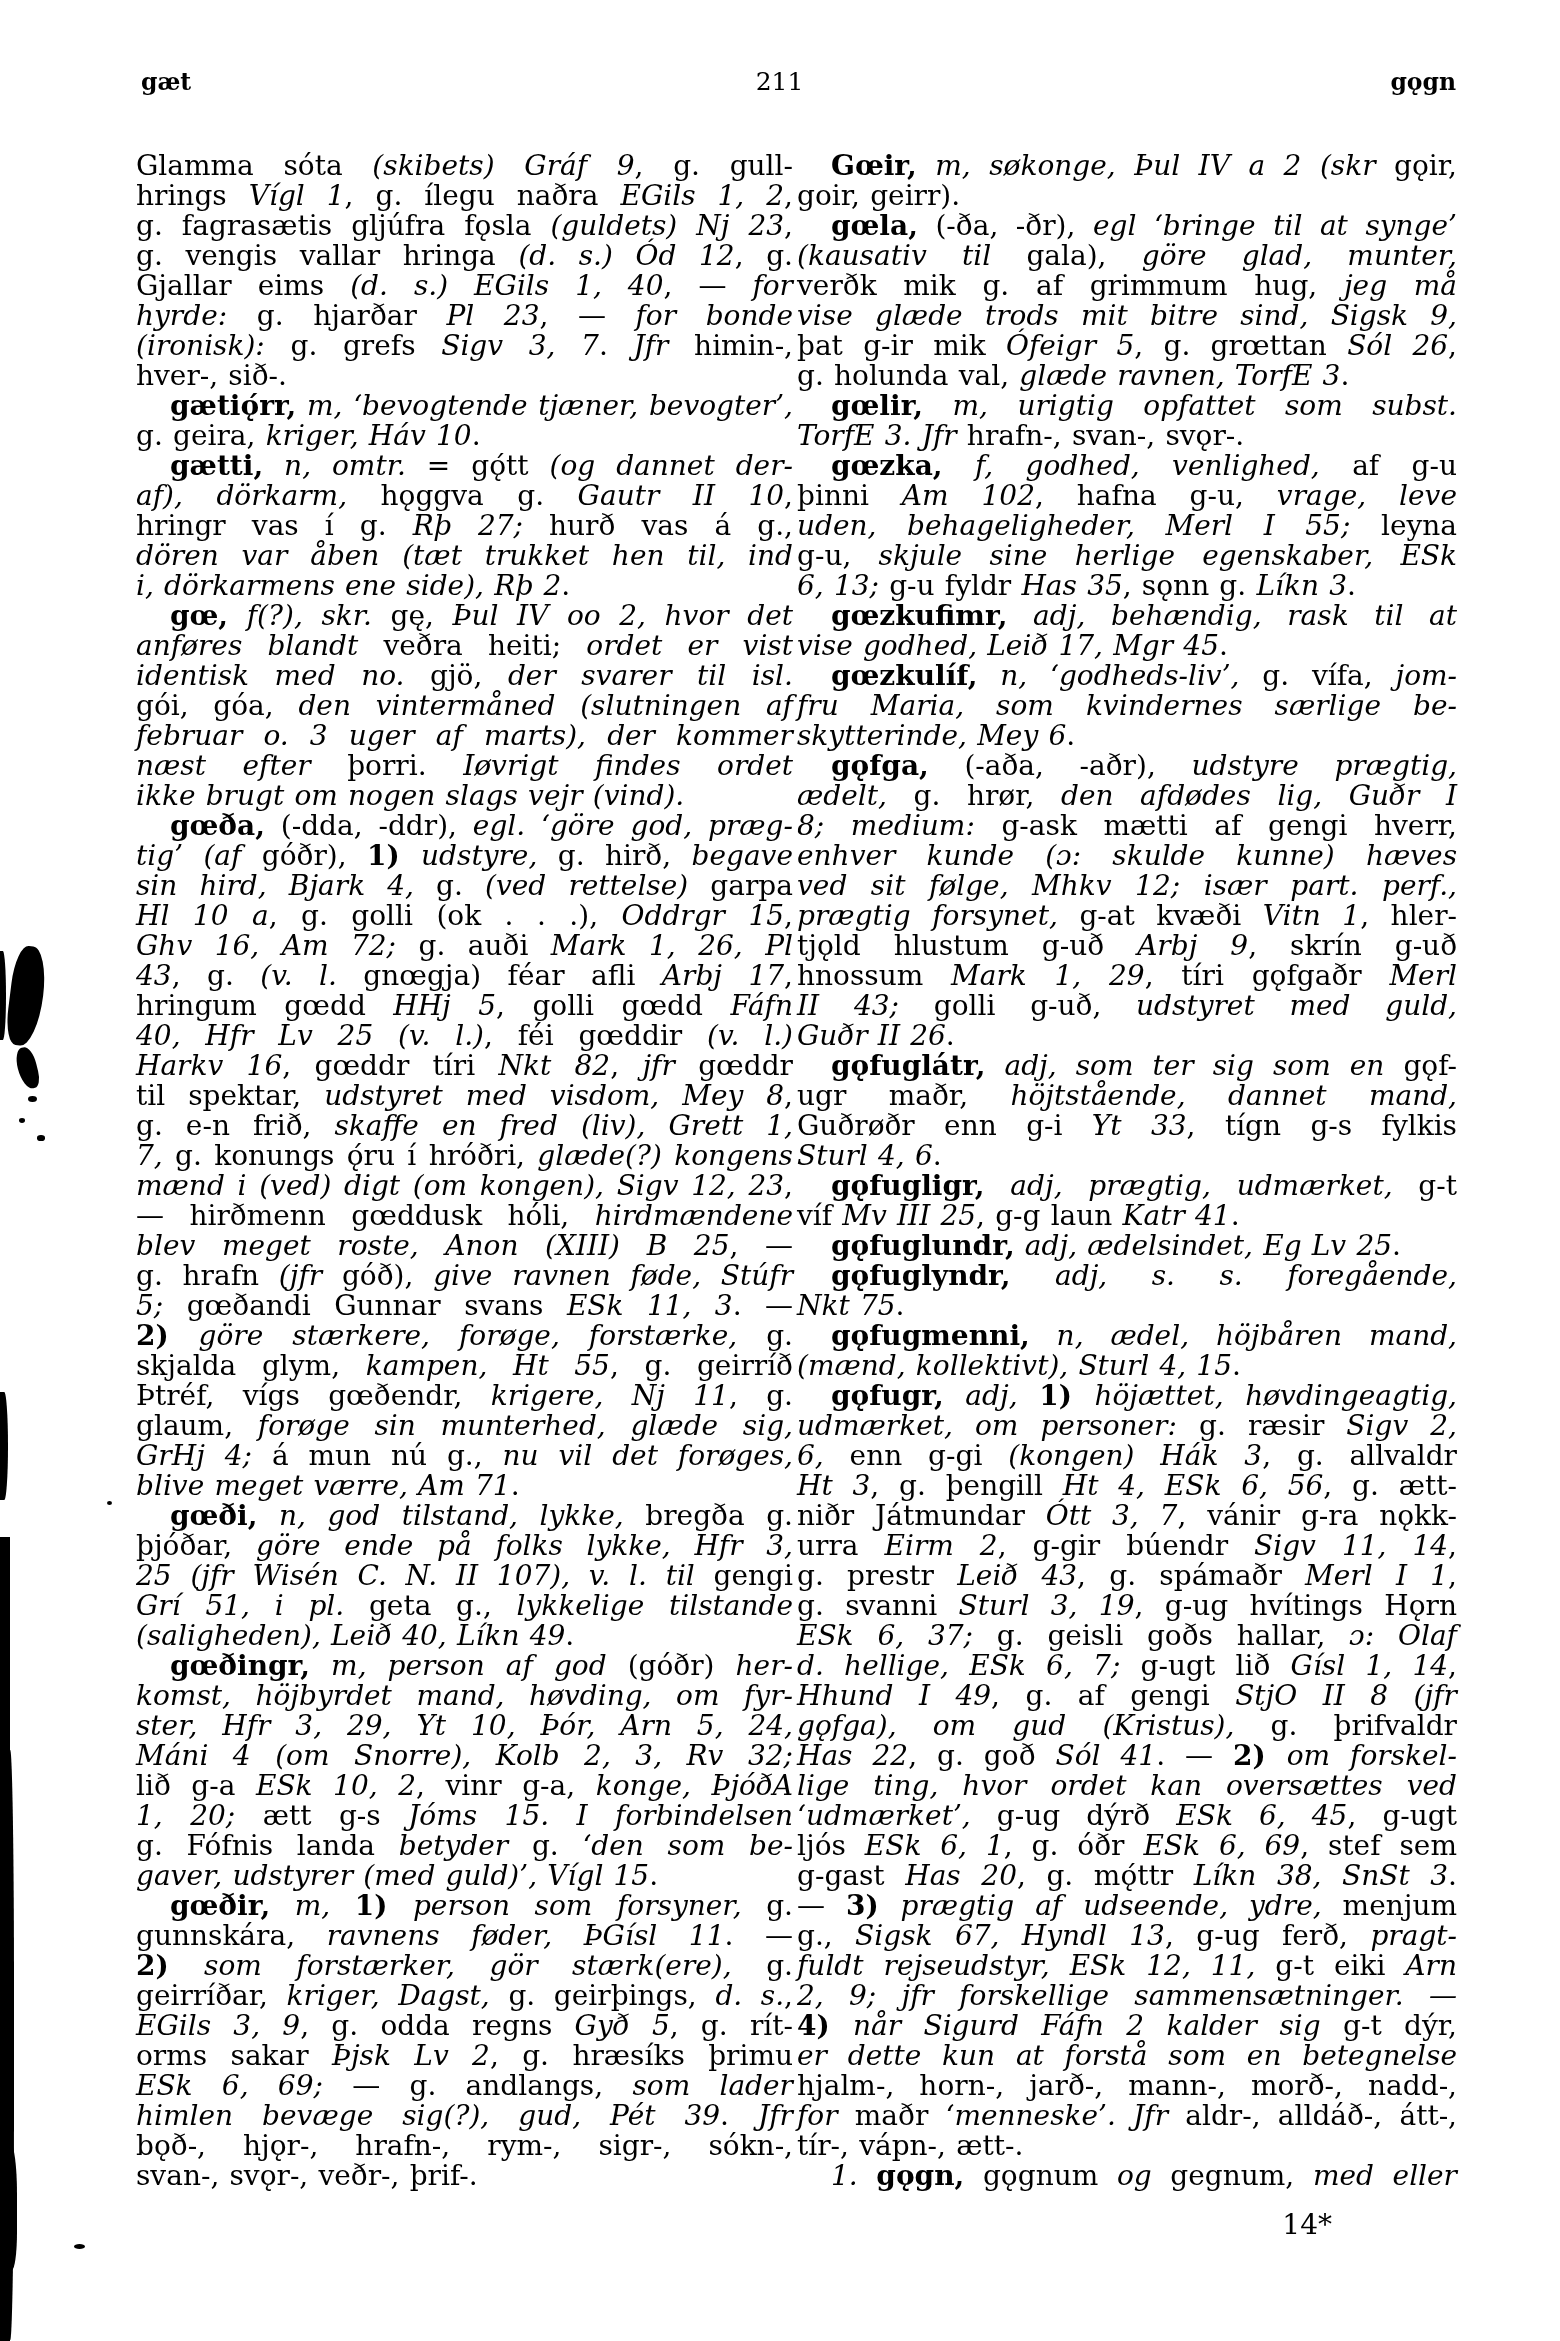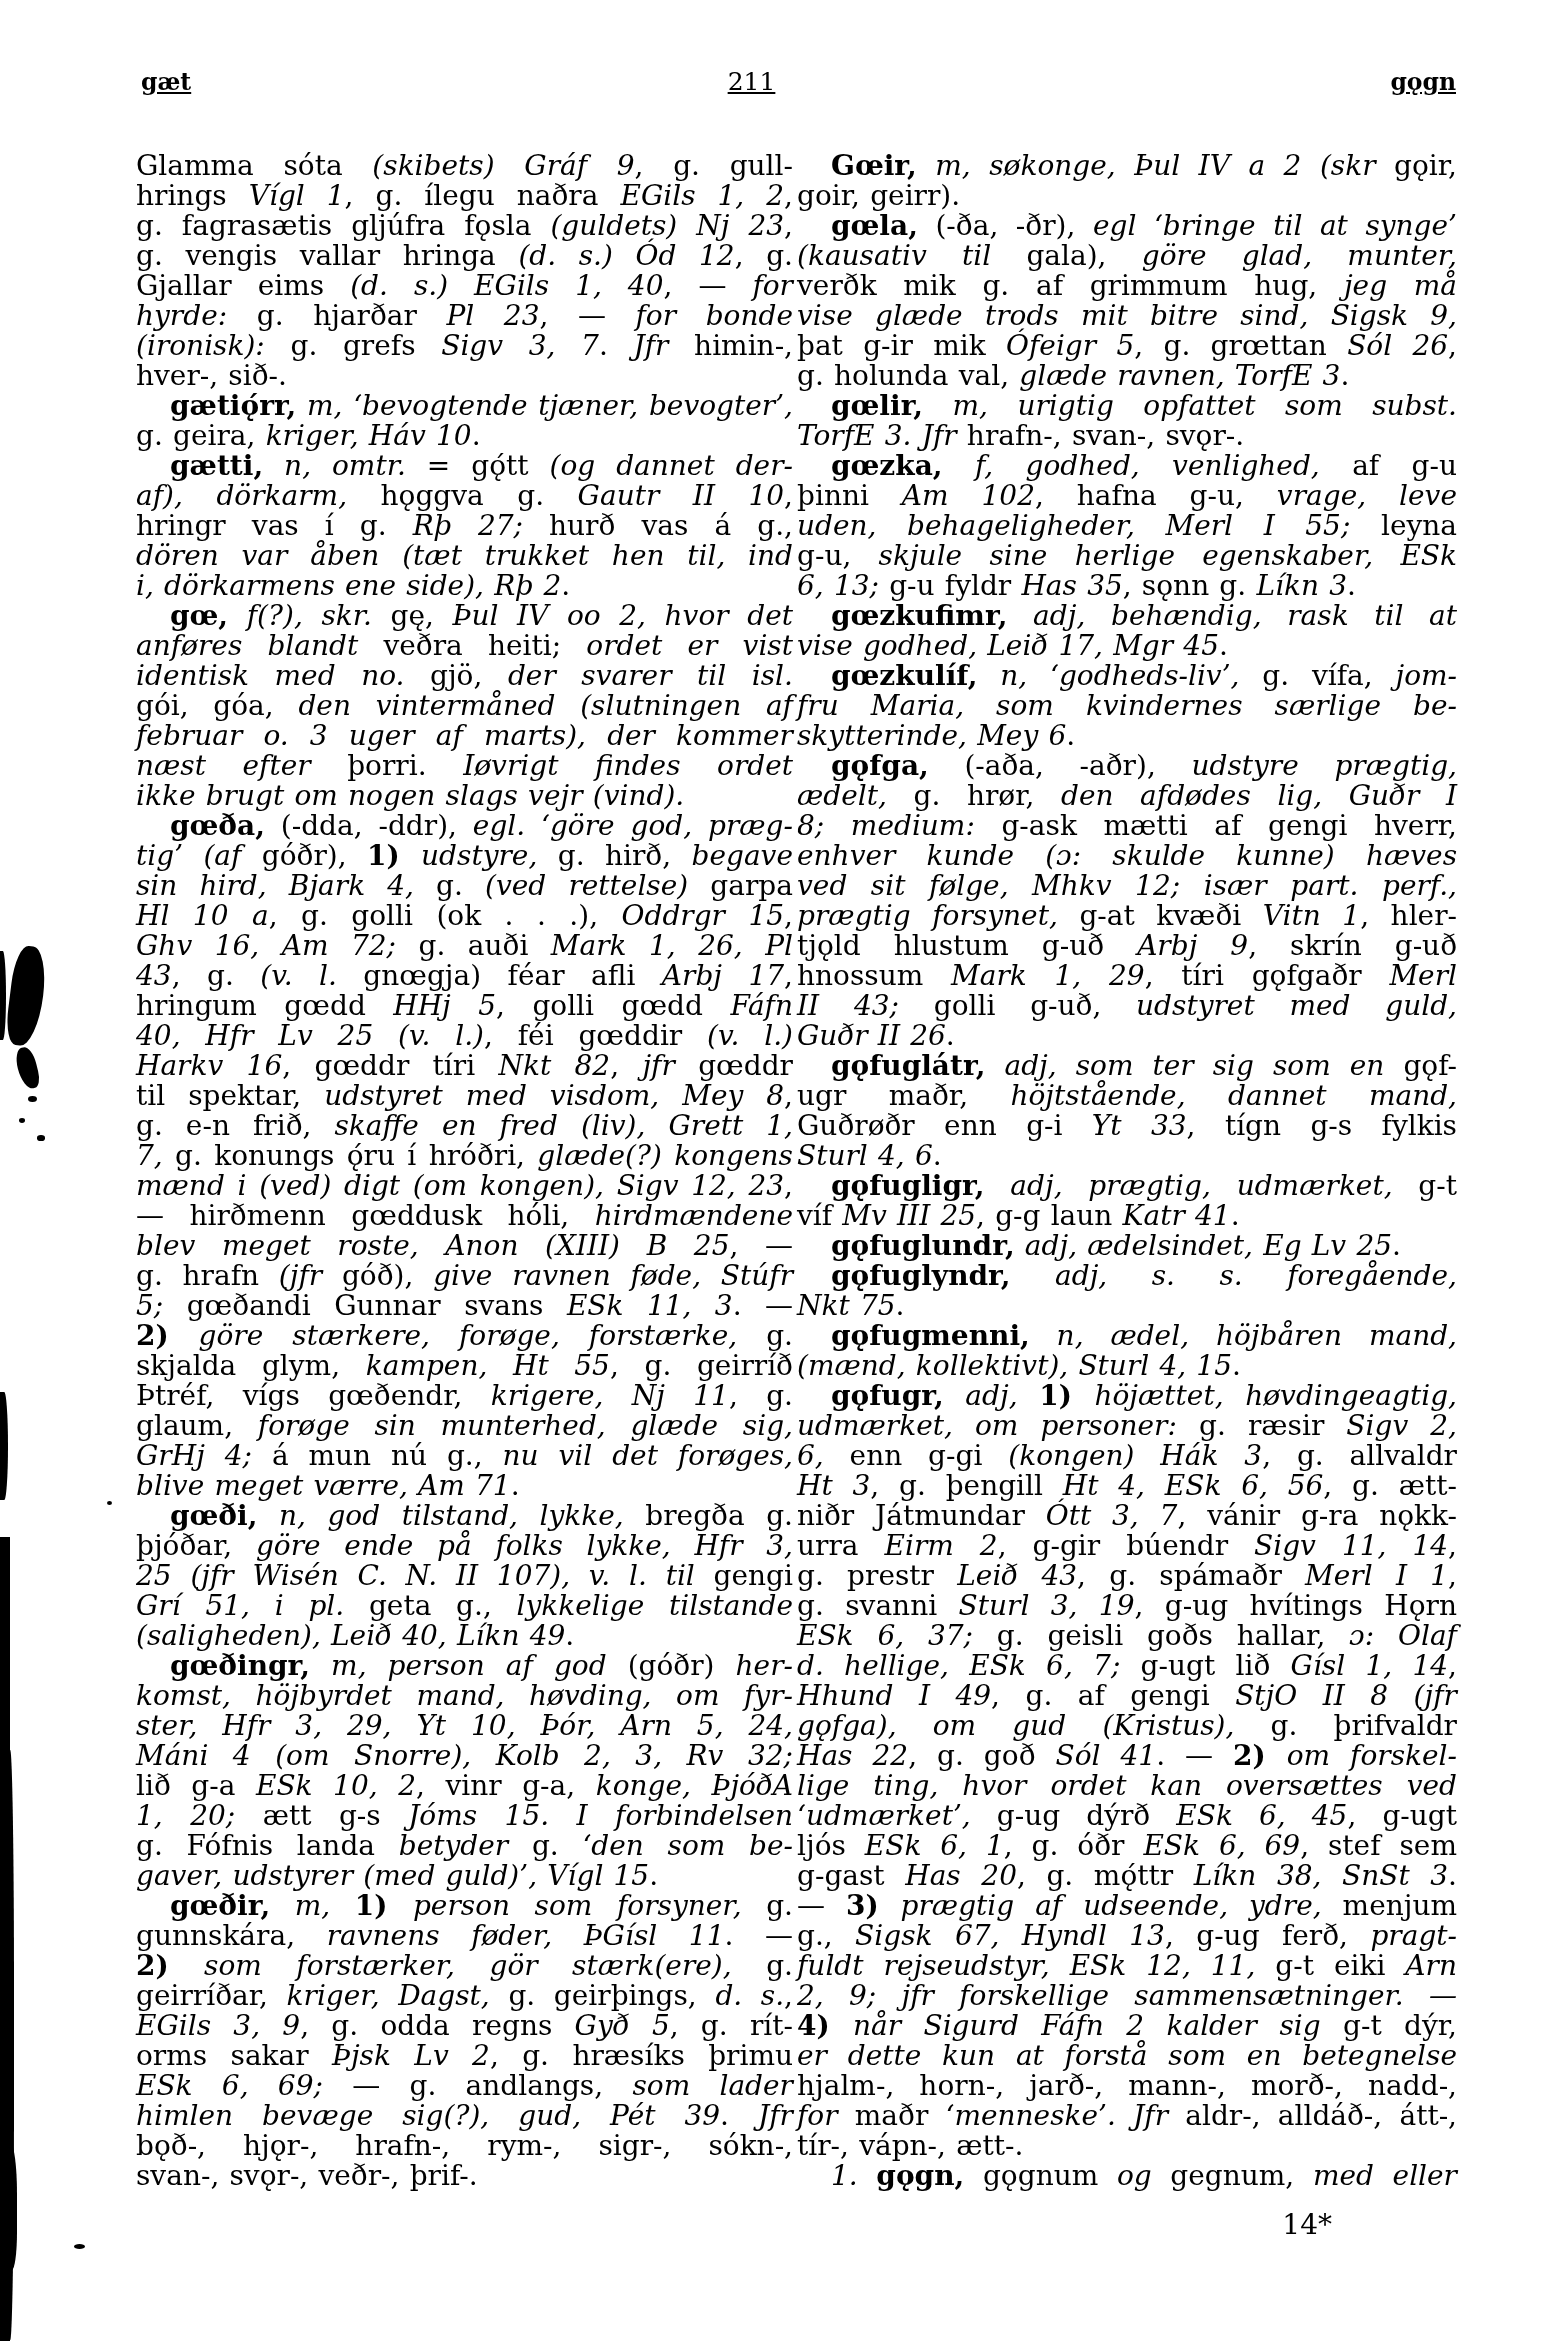--- a/index.html
+++ b/index.html
@@ -3,23 +3,23 @@
 <meta charset="utf-8">
 <style>
   html,body{margin:0;padding:0;overflow:hidden;}
   body{
     width:1560px;height:2342px;
     background:#ffffff;color:#000;
     font-family:"DejaVu Serif", serif;
     position:relative;
   }
   .page{position:absolute;left:0;top:0;width:1560px;height:2342px;}
-  .hdr{position:absolute;top:67px;font-size:23.5px;line-height:30px;text-decoration:underline;}
+  .hdr{position:absolute;top:67px;font-size:23.5px;line-height:30px;}
   #hdr-left{left:141px;font-weight:bold;}
-  #hdr-num{left:688px;width:127px;text-align:center;font-size:25px;font-weight:normal;}
+  #hdr-num{left:716px;width:127px;text-align:center;font-size:25px;font-weight:normal;}
   #hdr-right{left:1322px;width:134px;text-align:right;font-weight:bold;}
   .col{
     position:absolute;top:151px;width:657px;
     font-size:28px;line-height:30px;
     word-spacing:1.3px;
   }
   #col-left{left:136px;}
   #col-right{left:797px;width:660px;}
   .line{text-align:justify;text-align-last:justify;}
   .line.end{text-align-last:left;}

